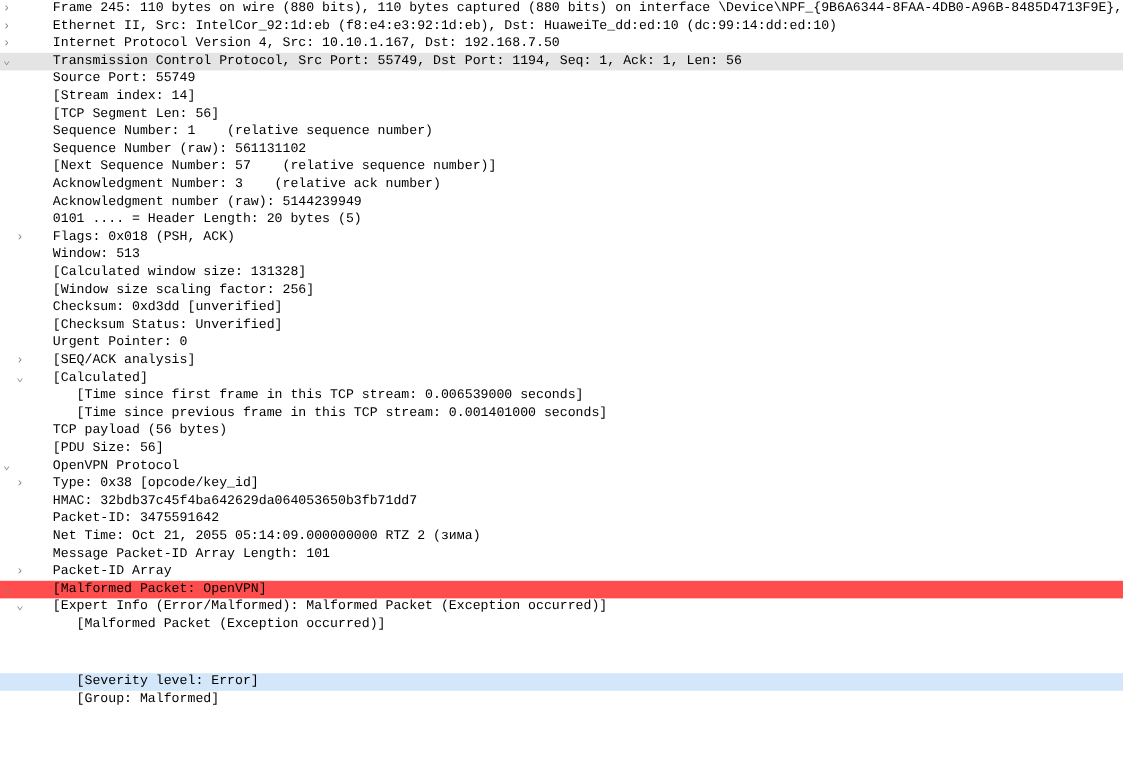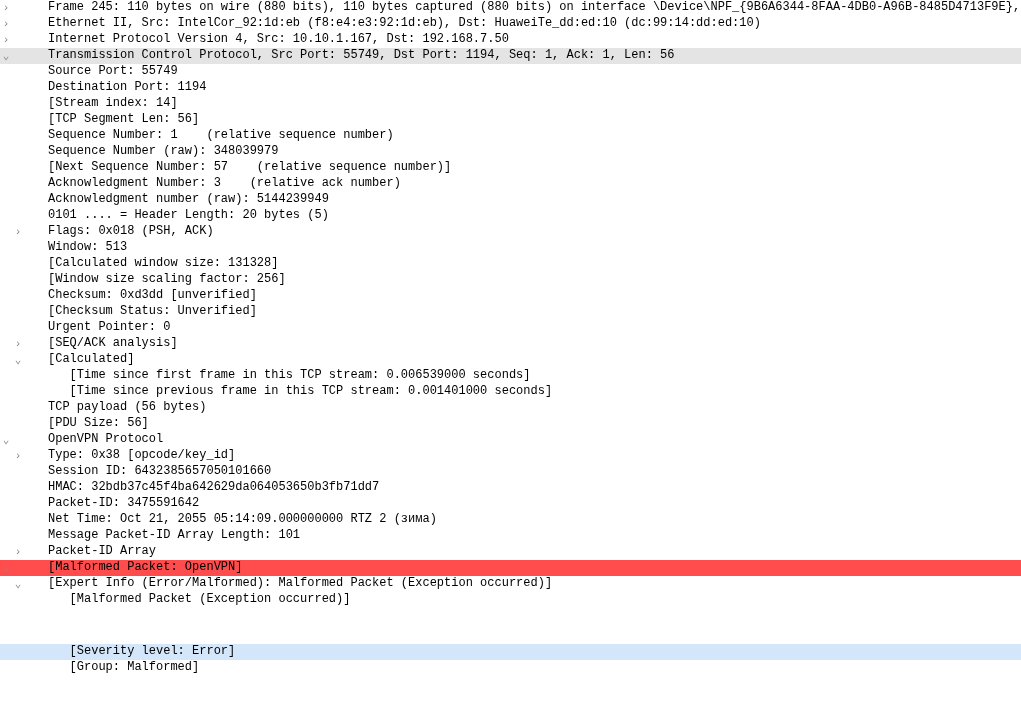--- a/index.html
+++ b/index.html
@@ -48,45 +48,43 @@
 </style>
 </head>
 <body>
 
 <div id="tree">
     <div class="row"><span class="carets"><span class="c">›</span><span class="c"> </span><span class="c"> </span><span class="c"> </span></span><span class="txt">Frame 245: 110 bytes on wire (880 bits), 110 bytes captured (880 bits) on interface \Device\NPF_{9B6A6344-8FAA-4DB0-A96B-8485D4713F9E}, id 0</span></div>
     <div class="row"><span class="carets"><span class="c">›</span><span class="c"> </span><span class="c"> </span><span class="c"> </span></span><span class="txt">Ethernet II, Src: IntelCor_92:1d:eb (f8:e4:e3:92:1d:eb), Dst: HuaweiTe_dd:ed:10 (dc:99:14:dd:ed:10)</span></div>
     <div class="row"><span class="carets"><span class="c">›</span><span class="c"> </span><span class="c"> </span><span class="c"> </span></span><span class="txt">Internet Protocol Version 4, Src: 10.10.1.167, Dst: 192.168.7.50</span></div>
     <div class="row hl-tcp"><span class="carets"><span class="c">⌄</span><span class="c"> </span><span class="c"> </span><span class="c"> </span></span><span class="txt">Transmission Control Protocol, Src Port: 55749, Dst Port: 1194, Seq: 1, Ack: 1, Len: 56</span></div>
     <div class="row"><span class="carets"><span class="c"> </span><span class="c"> </span><span class="c"> </span><span class="c"> </span></span><span class="txt">Source Port: 55749</span></div>
-    <div class="row"><span class="carets"><span class="c"> </span><span class="c"> </span><span class="c"> </span><span class="c"> </span></span><span class="txt">Destination Port: 1194</span></div>
     <div class="row"><span class="carets"><span class="c"> </span><span class="c"> </span><span class="c"> </span><span class="c"> </span></span><span class="txt">[Stream index: 14]</span></div>
     <div class="row"><span class="carets"><span class="c"> </span><span class="c"> </span><span class="c"> </span><span class="c"> </span></span><span class="txt">[TCP Segment Len: 56]</span></div>
     <div class="row"><span class="carets"><span class="c"> </span><span class="c"> </span><span class="c"> </span><span class="c"> </span></span><span class="txt">Sequence Number: 1    (relative sequence number)</span></div>
-    <div class="row"><span class="carets"><span class="c"> </span><span class="c"> </span><span class="c"> </span><span class="c"> </span></span><span class="txt">Sequence Number (raw): 348039979</span></div>
+    <div class="row"><span class="carets"><span class="c"> </span><span class="c"> </span><span class="c"> </span><span class="c"> </span></span><span class="txt">Sequence Number (raw): 561131102</span></div>
     <div class="row"><span class="carets"><span class="c"> </span><span class="c"> </span><span class="c"> </span><span class="c"> </span></span><span class="txt">[Next Sequence Number: 57    (relative sequence number)]</span></div>
     <div class="row"><span class="carets"><span class="c"> </span><span class="c"> </span><span class="c"> </span><span class="c"> </span></span><span class="txt">Acknowledgment Number: 3    (relative ack number)</span></div>
     <div class="row"><span class="carets"><span class="c"> </span><span class="c"> </span><span class="c"> </span><span class="c"> </span></span><span class="txt">Acknowledgment number (raw): 5144239949</span></div>
     <div class="row"><span class="carets"><span class="c"> </span><span class="c"> </span><span class="c"> </span><span class="c"> </span></span><span class="txt">0101 .... = Header Length: 20 bytes (5)</span></div>
     <div class="row"><span class="carets"><span class="c"> </span><span class="c">›</span><span class="c"> </span><span class="c"> </span></span><span class="txt">Flags: 0x018 (PSH, ACK)</span></div>
     <div class="row"><span class="carets"><span class="c"> </span><span class="c"> </span><span class="c"> </span><span class="c"> </span></span><span class="txt">Window: 513</span></div>
     <div class="row"><span class="carets"><span class="c"> </span><span class="c"> </span><span class="c"> </span><span class="c"> </span></span><span class="txt">[Calculated window size: 131328]</span></div>
     <div class="row"><span class="carets"><span class="c"> </span><span class="c"> </span><span class="c"> </span><span class="c"> </span></span><span class="txt">[Window size scaling factor: 256]</span></div>
     <div class="row"><span class="carets"><span class="c"> </span><span class="c"> </span><span class="c"> </span><span class="c"> </span></span><span class="txt">Checksum: 0xd3dd [unverified]</span></div>
     <div class="row"><span class="carets"><span class="c"> </span><span class="c"> </span><span class="c"> </span><span class="c"> </span></span><span class="txt">[Checksum Status: Unverified]</span></div>
     <div class="row"><span class="carets"><span class="c"> </span><span class="c"> </span><span class="c"> </span><span class="c"> </span></span><span class="txt">Urgent Pointer: 0</span></div>
     <div class="row"><span class="carets"><span class="c"> </span><span class="c">›</span><span class="c"> </span><span class="c"> </span></span><span class="txt">[SEQ/ACK analysis]</span></div>
     <div class="row"><span class="carets"><span class="c"> </span><span class="c">⌄</span><span class="c"> </span><span class="c"> </span></span><span class="txt">[Calculated]</span></div>
     <div class="row"><span class="carets"><span class="c"> </span><span class="c"> </span><span class="c"> </span><span class="c"> </span></span><span class="txt">   [Time since first frame in this TCP stream: 0.006539000 seconds]</span></div>
     <div class="row"><span class="carets"><span class="c"> </span><span class="c"> </span><span class="c"> </span><span class="c"> </span></span><span class="txt">   [Time since previous frame in this TCP stream: 0.001401000 seconds]</span></div>
     <div class="row"><span class="carets"><span class="c"> </span><span class="c"> </span><span class="c"> </span><span class="c"> </span></span><span class="txt">TCP payload (56 bytes)</span></div>
     <div class="row"><span class="carets"><span class="c"> </span><span class="c"> </span><span class="c"> </span><span class="c"> </span></span><span class="txt">[PDU Size: 56]</span></div>
     <div class="row"><span class="carets"><span class="c">⌄</span><span class="c"> </span><span class="c"> </span><span class="c"> </span></span><span class="txt">OpenVPN Protocol</span></div>
     <div class="row"><span class="carets"><span class="c"> </span><span class="c">›</span><span class="c"> </span><span class="c"> </span></span><span class="txt">Type: 0x38 [opcode/key_id]</span></div>
-    <div class="row"><span class="carets"><span class="c"> </span><span class="c"> </span><span class="c"> </span><span class="c"> </span></span><span class="txt">Session ID: 6432385657050101660</span></div>
     <div class="row"><span class="carets"><span class="c"> </span><span class="c"> </span><span class="c"> </span><span class="c"> </span></span><span class="txt">HMAC: 32bdb37c45f4ba642629da064053650b3fb71dd7</span></div>
     <div class="row"><span class="carets"><span class="c"> </span><span class="c"> </span><span class="c"> </span><span class="c"> </span></span><span class="txt">Packet-ID: 3475591642</span></div>
     <div class="row"><span class="carets"><span class="c"> </span><span class="c"> </span><span class="c"> </span><span class="c"> </span></span><span class="txt">Net Time: Oct 21, 2055 05:14:09.000000000 RTZ 2 (зима)</span></div>
     <div class="row"><span class="carets"><span class="c"> </span><span class="c"> </span><span class="c"> </span><span class="c"> </span></span><span class="txt">Message Packet-ID Array Length: 101</span></div>
     <div class="row"><span class="carets"><span class="c"> </span><span class="c">›</span><span class="c"> </span><span class="c"> </span></span><span class="txt">Packet-ID Array</span></div>
     <div class="row hl-red"><span class="carets"><span class="c">⌄</span><span class="c"> </span><span class="c"> </span><span class="c"> </span></span><span class="txt">[Malformed Packet: OpenVPN]</span></div>
     <div class="row"><span class="carets"><span class="c"> </span><span class="c">⌄</span><span class="c"> </span><span class="c"> </span></span><span class="txt">[Expert Info (Error/Malformed): Malformed Packet (Exception occurred)]</span></div>
     <div class="row"><span class="carets"><span class="c"> </span><span class="c"> </span><span class="c"> </span><span class="c"> </span></span><span class="txt">   [Malformed Packet (Exception occurred)]</span></div>
     <div class="row hl-blue"><span class="carets"><span class="c"> </span><span class="c"> </span><span class="c"> </span><span class="c"> </span></span><span class="txt">   [Severity level: Error]</span></div>
     <div class="row"><span class="carets"><span class="c"> </span><span class="c"> </span><span class="c"> </span><span class="c"> </span></span><span class="txt">   [Group: Malformed]</span></div>

